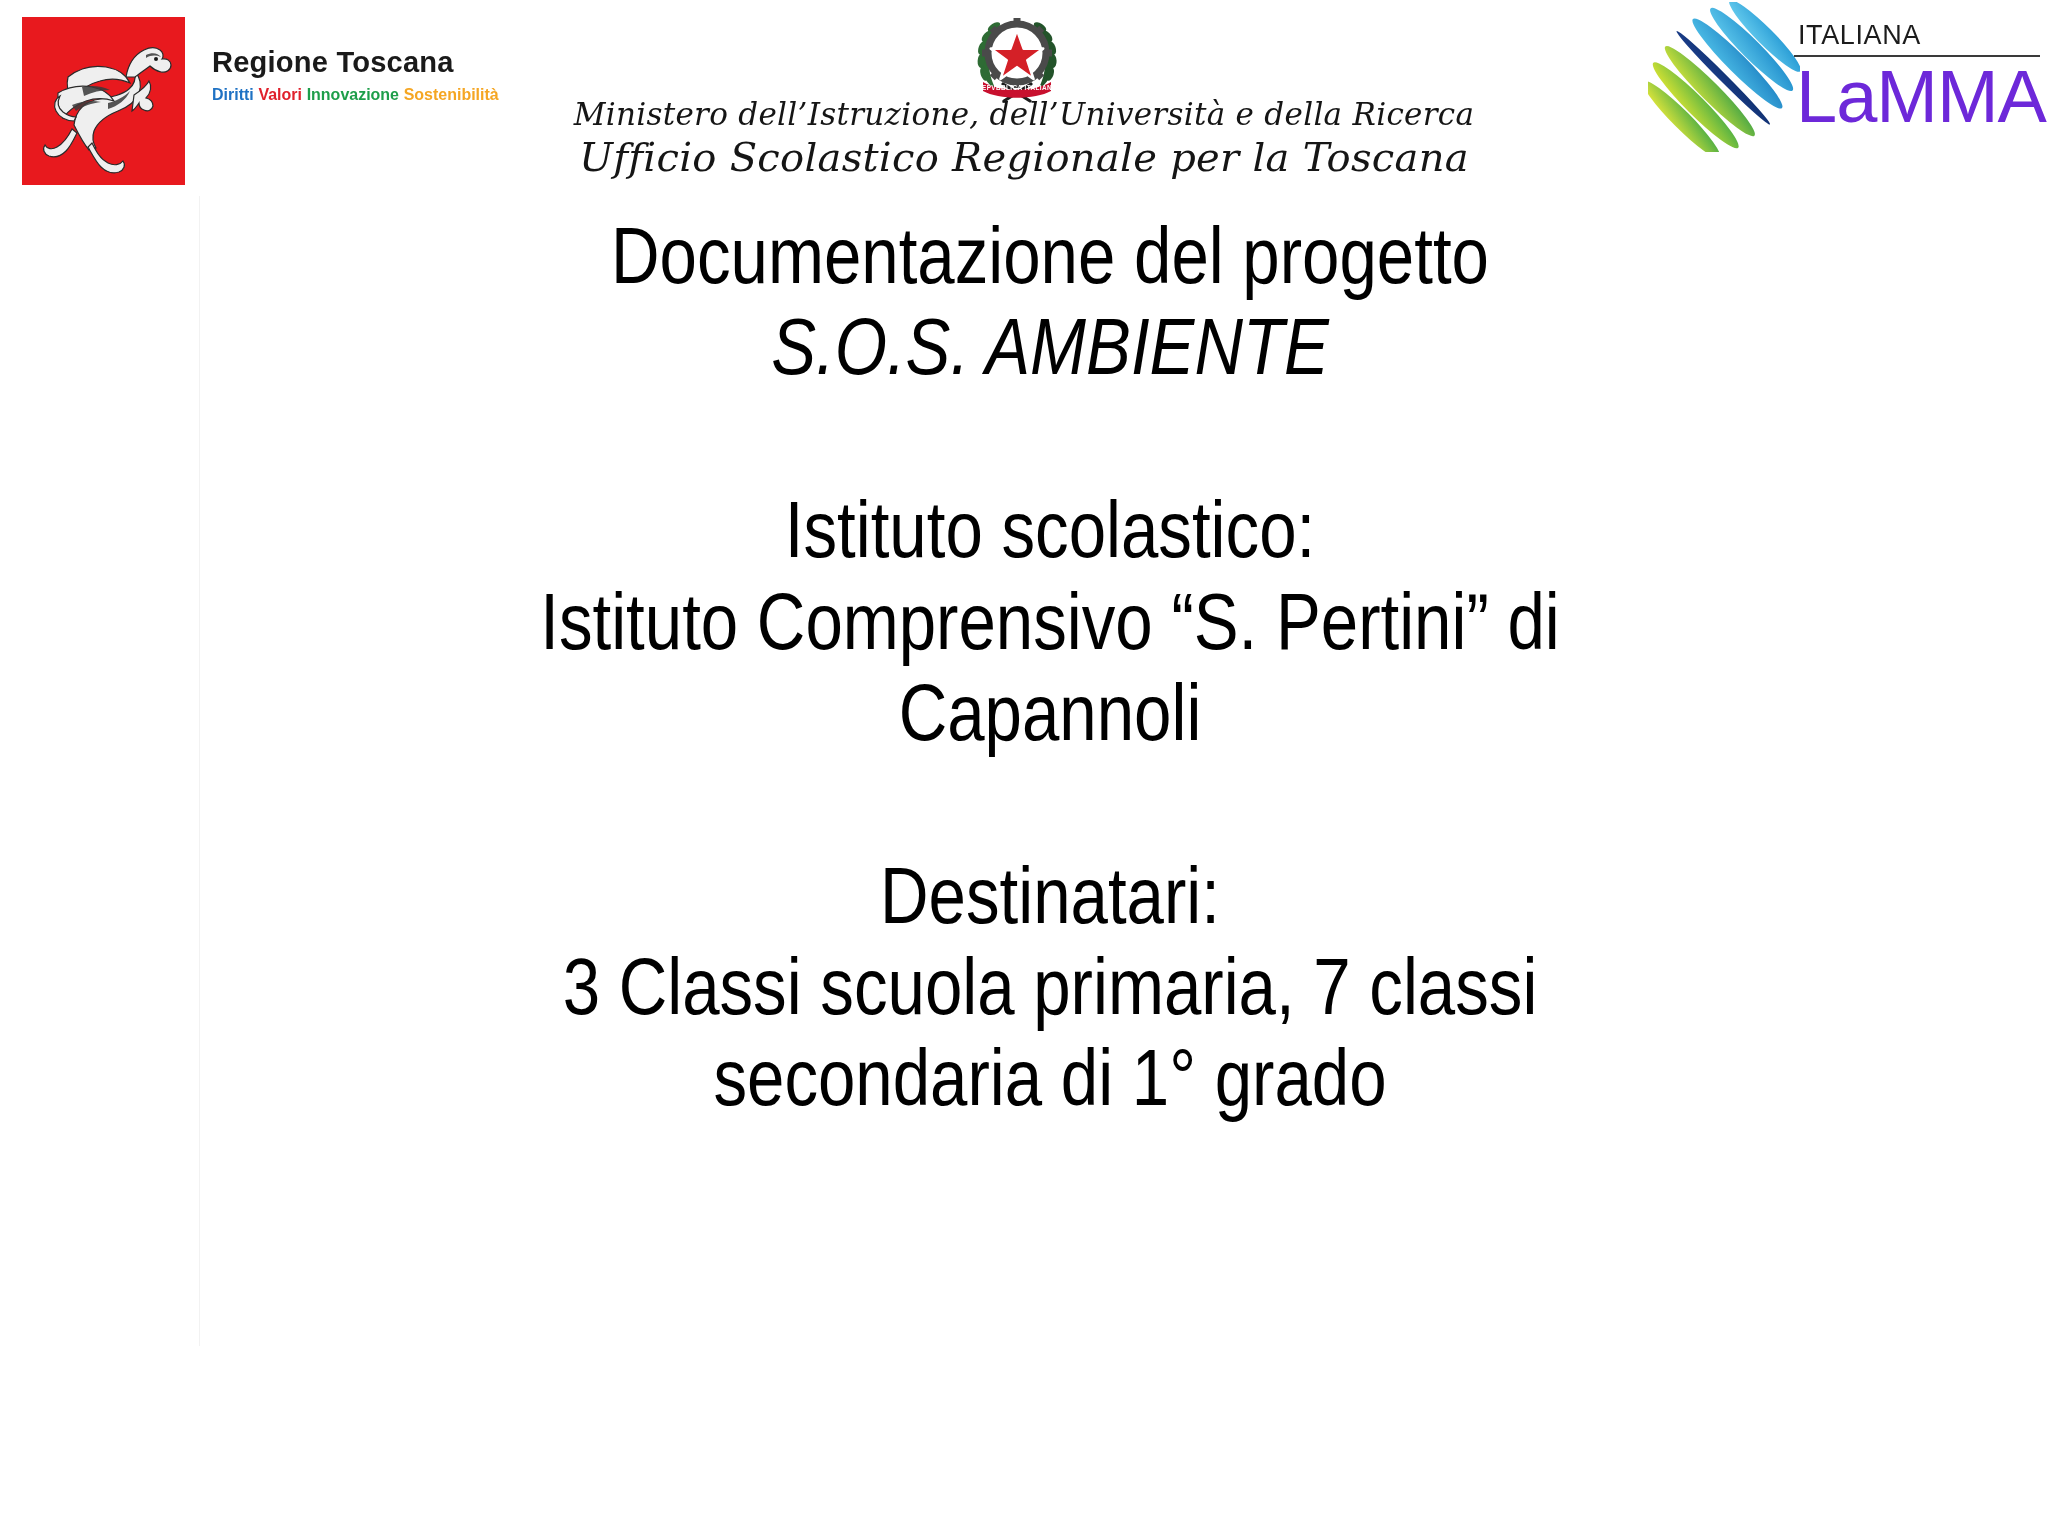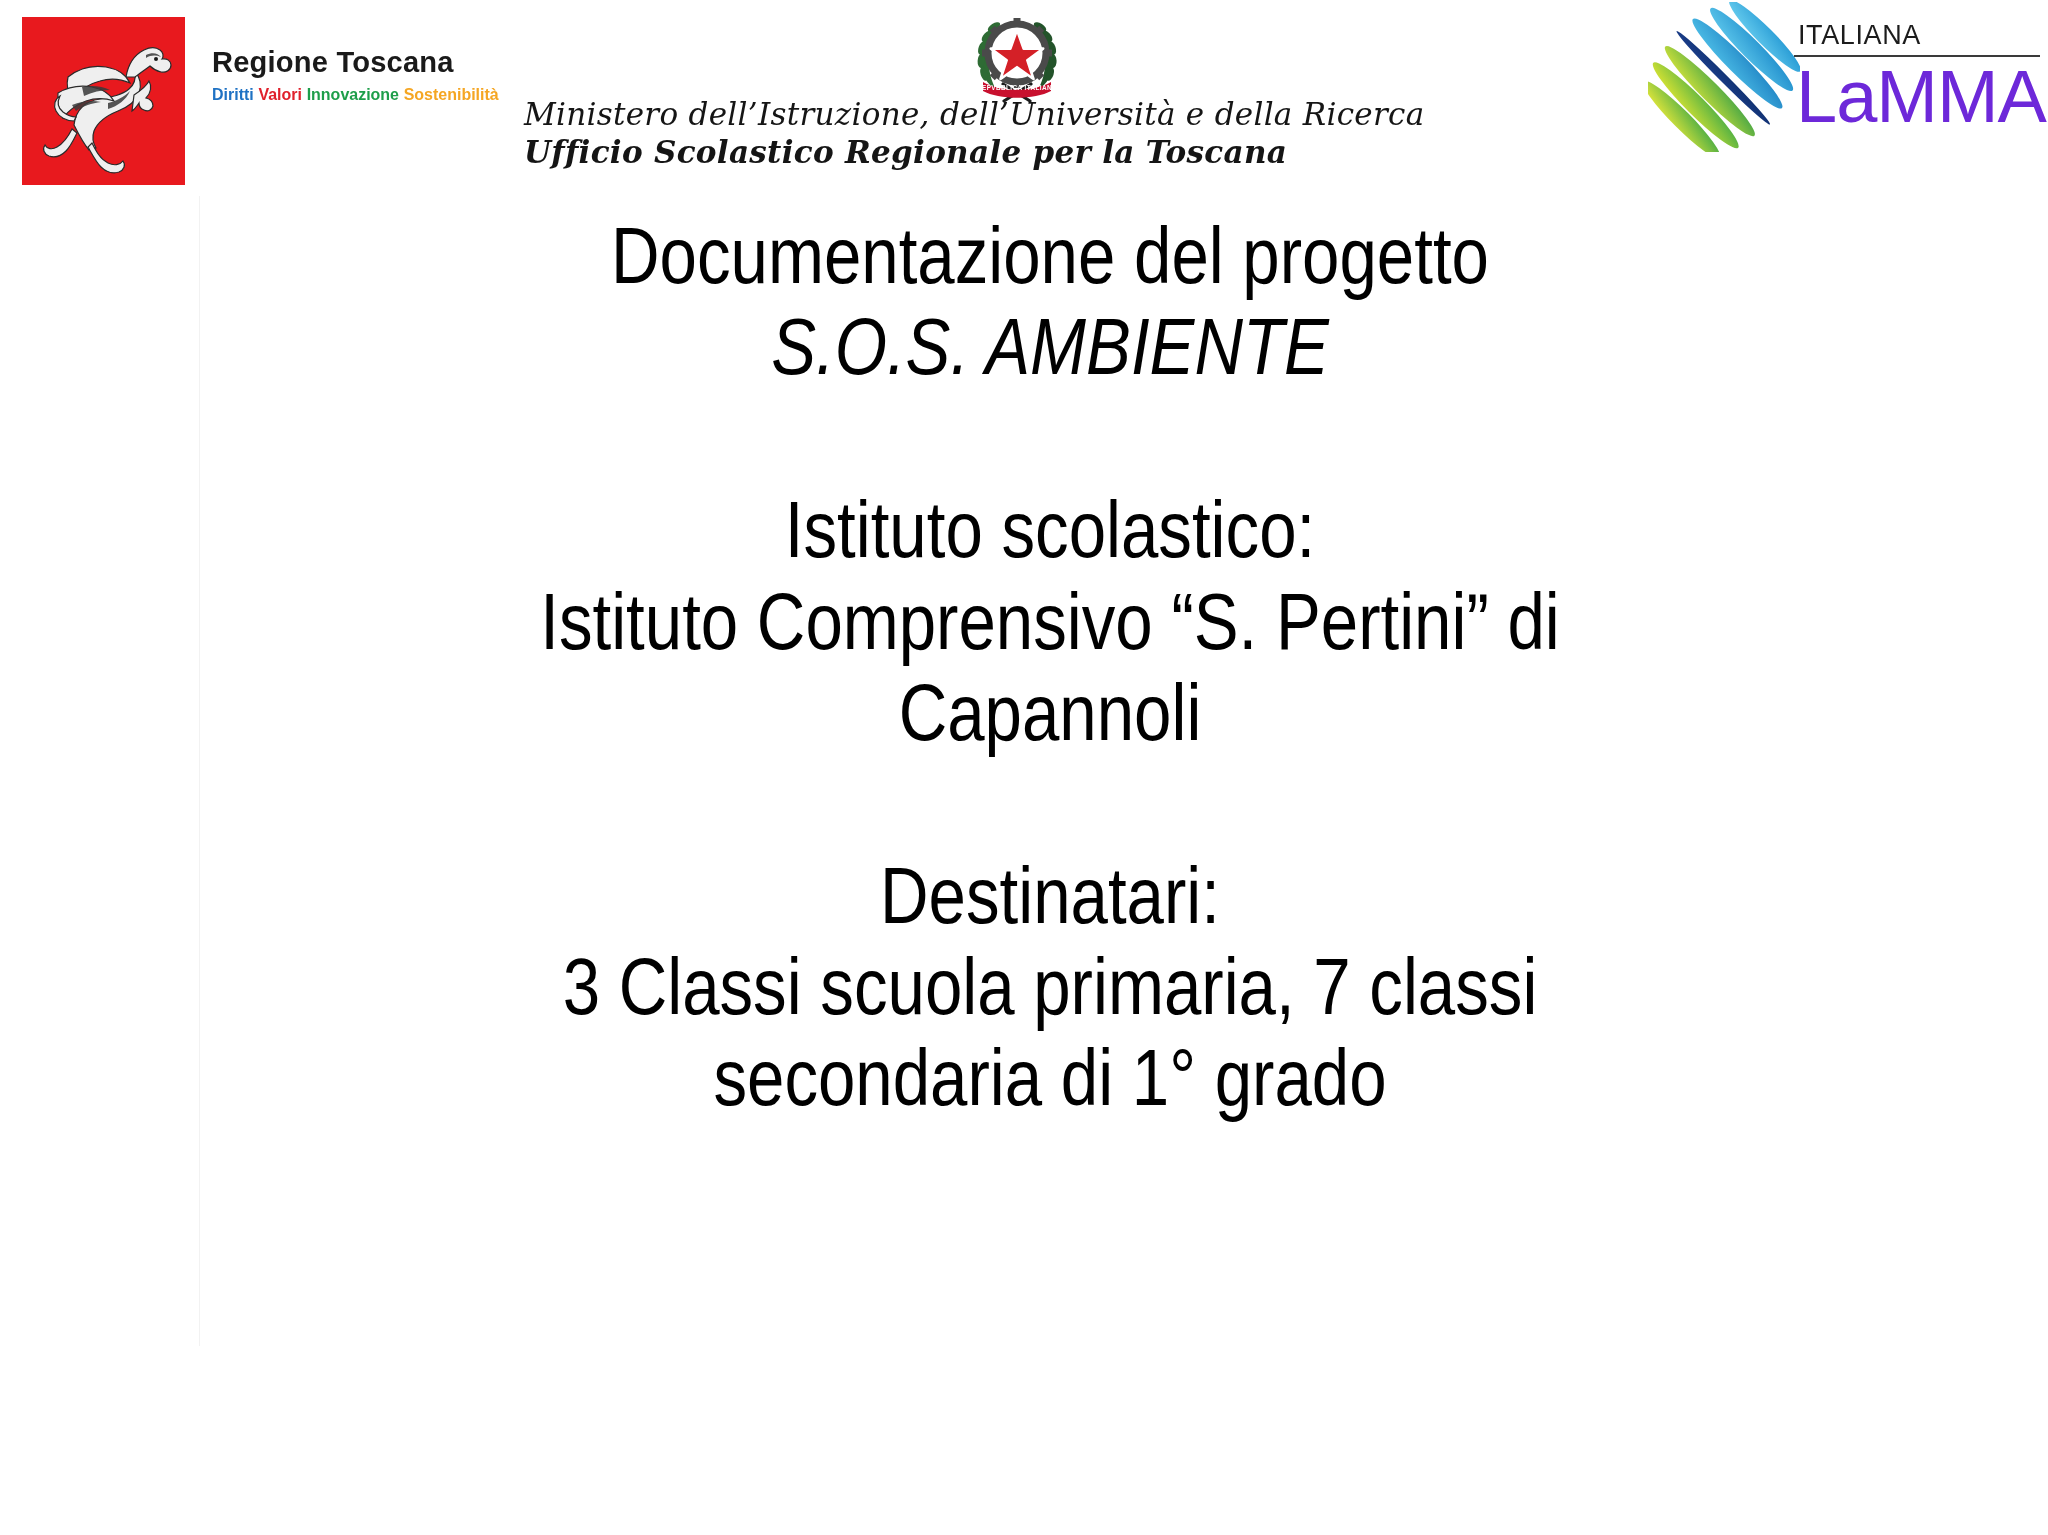--- a/index.html
+++ b/index.html
@@ -85,28 +85,29 @@
     left: 443px;
     top: 2px;
     width: 100px;
     height: 100px;
   }
   .min-emblem svg { display: block; width: 100px; height: 100px; }
   .min-line {
     position: absolute;
     left: 0;
     width: 1000px;
+    text-align: center;
     font-family: "DejaVu Serif", "Liberation Serif", serif;
     font-style: italic;
     font-weight: 400;
     color: #151515;
     white-space: nowrap;
   }
   .min-line-1 { top: 92px; font-size: 31px; letter-spacing: 0.3px; }
-  .min-line-2 { top: 130px; font-size: 31px; letter-spacing: 0.3px; font-weight: bold; }
+  .min-line-2 { top: 130px; font-size: 40px; letter-spacing: 0.3px; }
 
   
   .lamma-logo {
     position: absolute;
     left: 1648px;
     top: 2px;
     width: 396px;
     height: 150px;
   }
   .lamma-mark {

